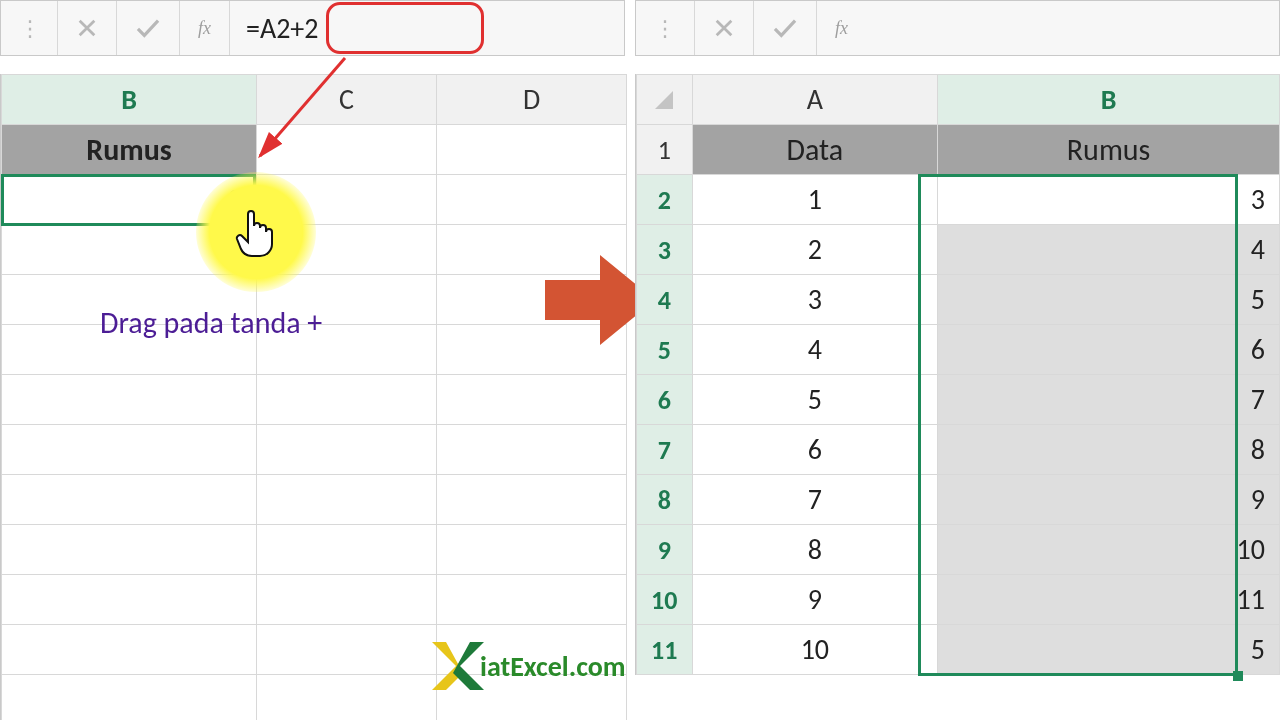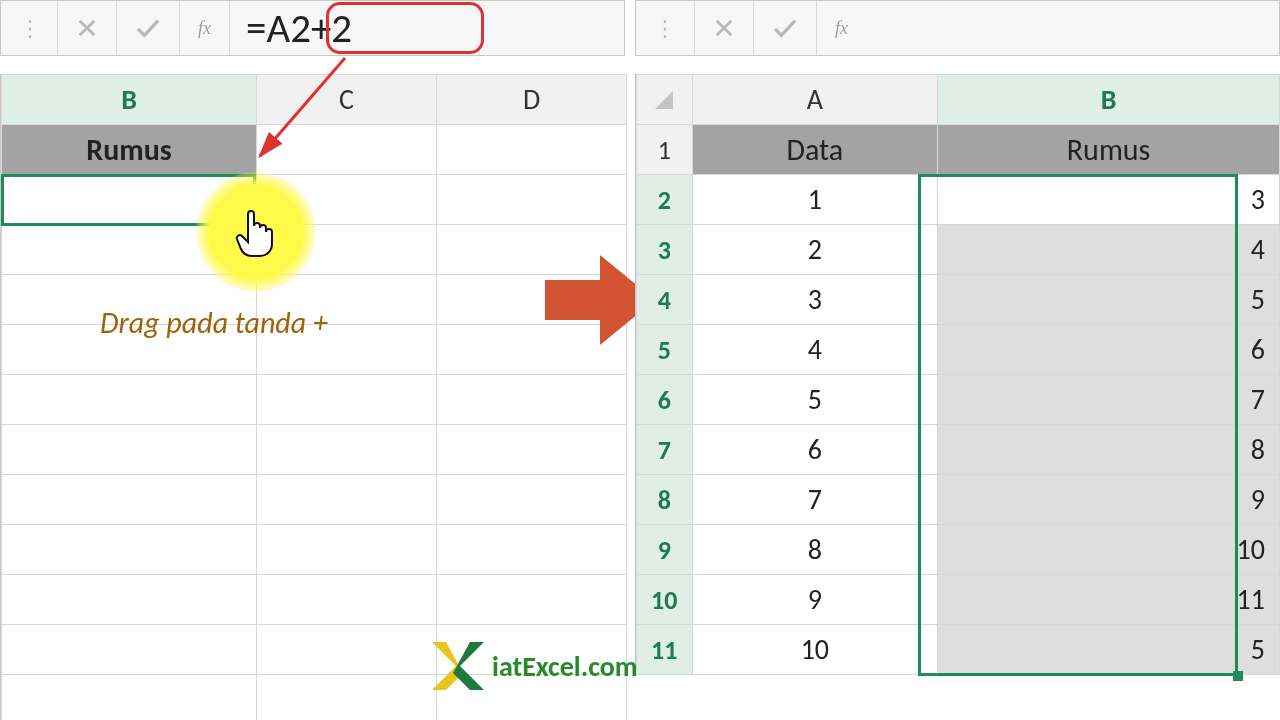--- a/index.html
+++ b/index.html
@@ -30,21 +30,21 @@
     font-size: 18px;
   }
   .toolbar .segment.fx {
     font-style: italic;
     font-family: "Times New Roman", serif;
     color: #9e9e9e;
     user-select: none;
   }
   .toolbar .formula {
     flex: 1;
-    font-size: 41px;
+    font-size: 28px;
     color: #222;
     padding-left: 16px;
     font-family: Calibri, Arial, sans-serif;
   }
   .toolbar .namebox {
     width: 220px;
     font-size: 30px;
     color: #222;
     padding-left: 14px;
     font-family: Calibri, Arial, sans-serif;
@@ -125,36 +125,34 @@
     background: radial-gradient(circle, #fff94a 0%, #fff94a 55%, rgba(255,249,74,0) 75%);
     pointer-events: none;
   }
   .hand-cursor {
     position: absolute;
     pointer-events: none;
   }
   .annotation {
     position: absolute;
     font-size: 30px;
-    color: #a16207;
+    color: #4c1d95;
     font-family: Calibri, Arial, sans-serif;
-    font-style: italic;
   }
   .big-arrow {
     position: absolute;
     pointer-events: none;
   }
   .logo {
     position: absolute;
     display: flex;
     align-items: center;
     font-size: 28px;
     color: #2a8a2a;
     font-weight: bold;
-    gap: 12px;
   }
   .logo svg { margin-right: -6px; }
   .diag-arrow {
     position: absolute;
     pointer-events: none;
   }
   .left-pane {
     position: absolute;
     left: 0;
     top: 0;

